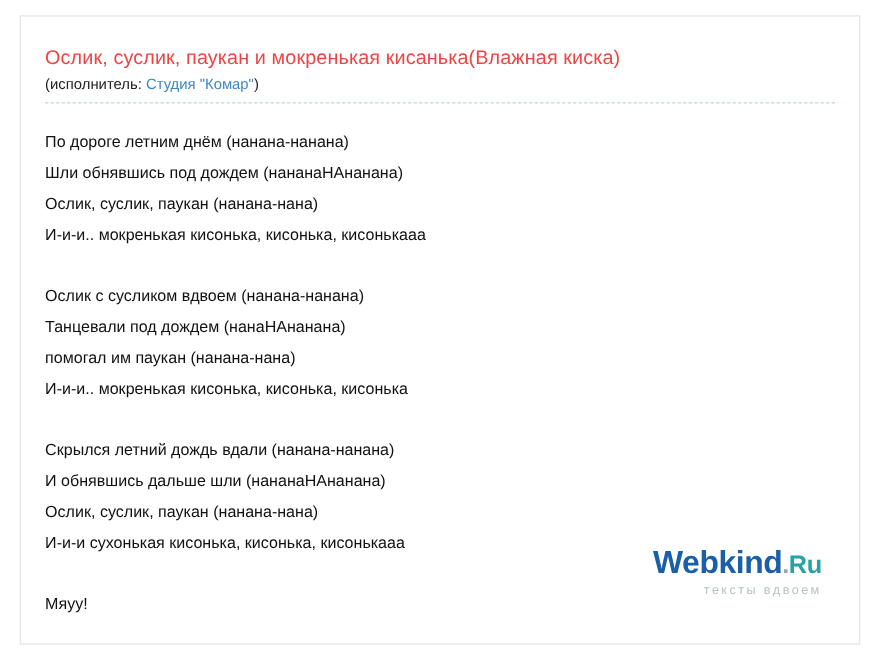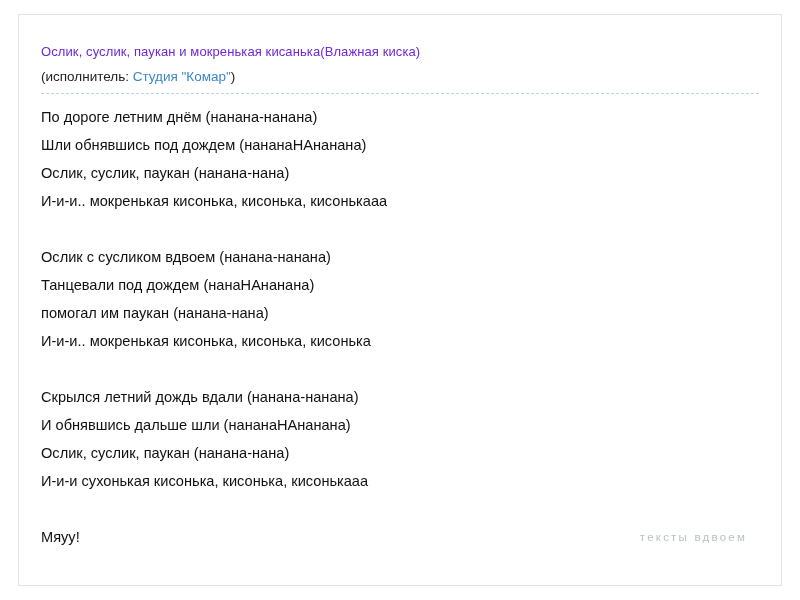--- a/index.html
+++ b/index.html
@@ -32,22 +32,22 @@
   }
 
   .content {
     position: absolute;
     left: 22px;
     top: 26px;
     right: 22px;
   }
 
   .song-title {
-    color: #6d28d9;
-    font-size: 13px;
+    color: #ef4444;
+    font-size: 18px;
     line-height: 22px;
     font-family: "Liberation Sans", sans-serif;
     font-weight: normal;
     margin: 0 0 6px 0;
     letter-spacing: 0.1px;
   }
 
   .artist-line {
     font-size: 13.5px;
     color: #222222;
@@ -64,21 +64,21 @@
     color: #222222;
   }
 
   .artist-link {
     color: #3c86c8;
     text-decoration: none;
     cursor: pointer;
   }
 
   .lyrics {
-    margin-top: 9px;
+    margin-top: 22px;
     font-size: 14.6px;
     line-height: 28px;
     color: #111111;
     white-space: pre-wrap;
     font-family: "Liberation Sans", sans-serif;
   }
 
   .logo {
     position: absolute;
     right: 34px;
@@ -146,16 +146,19 @@
 
 Скрылся летний дождь вдали (нанана-нанана)
 И обнявшись дальше шли (нананаНАнанана)
 Ослик, суслик, паукан (нанана-нана)
 И-и-и сухонькая кисонька, кисонька, кисонькааа
 
 Мяуу!</div>
     </div>
 
     <div class="logo">
+      <div class="logo-main">
+        <span class="logo-web">Web</span><span class="logo-kind">kind</span><span class="logo-dot">.</span><span class="logo-ru">Ru</span>
+      </div>
       <div class="logo-sub">тексты вдвоем</div>
     </div>
   </div>
 </div>
 
 </body></html>

